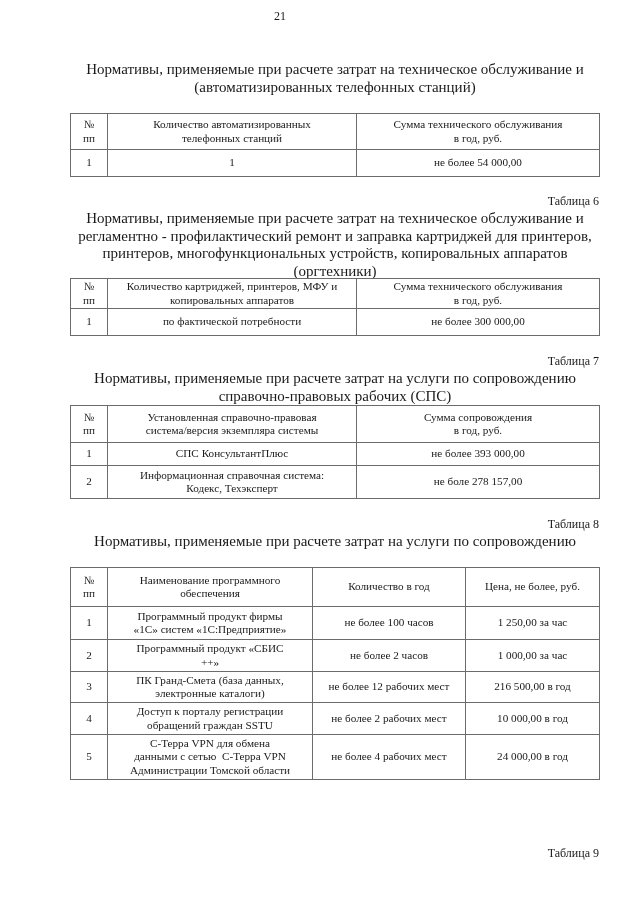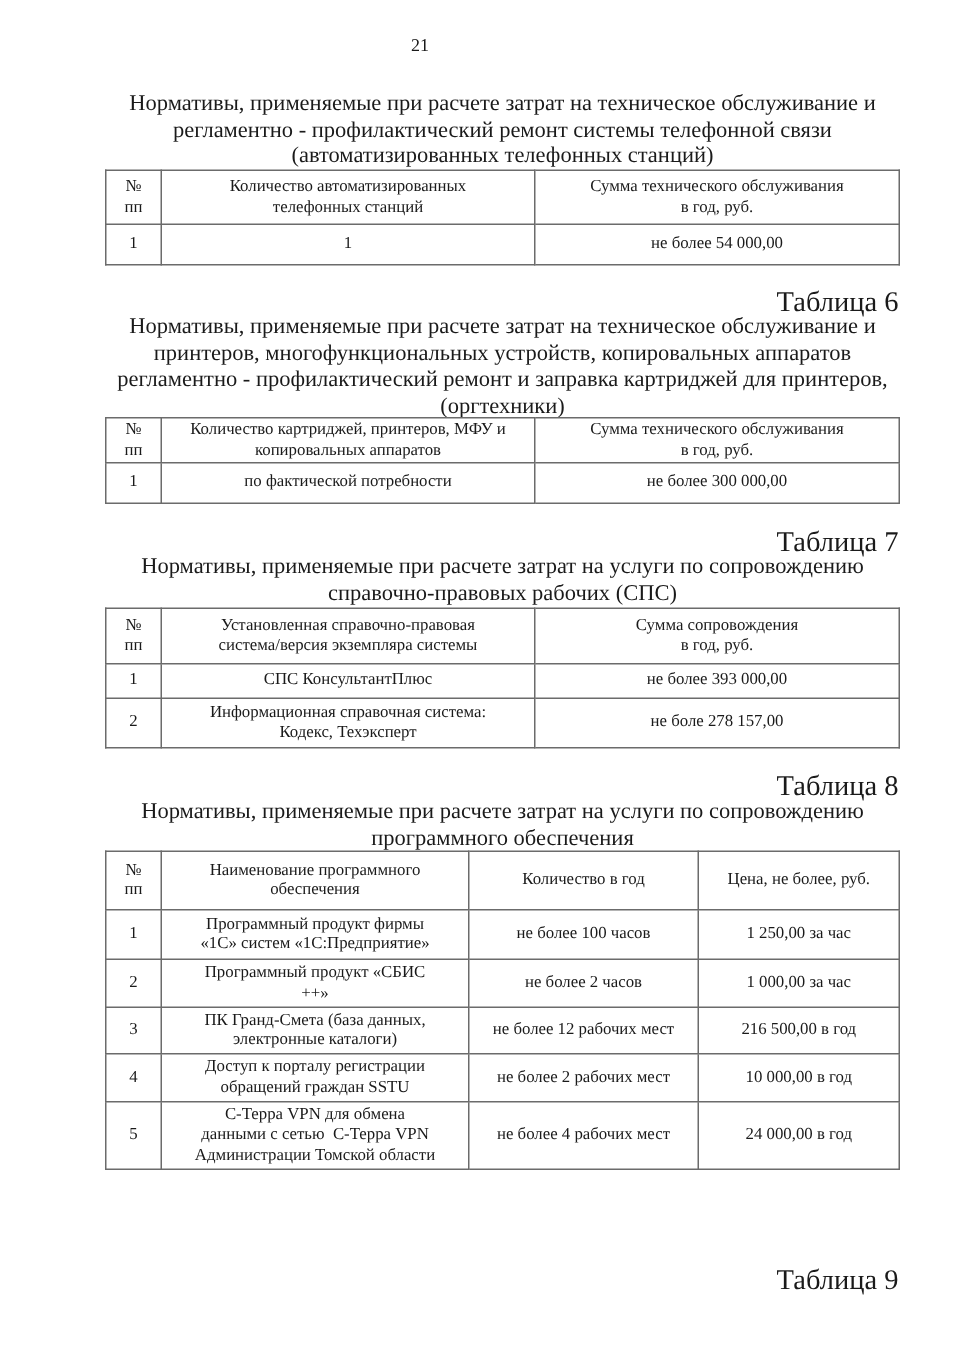--- a/index.html
+++ b/index.html
@@ -1,44 +1,43 @@
 <!DOCTYPE html>
 <html><head>
 <meta charset="utf-8">
 <style>
   html, body { margin: 0; padding: 0; background: #ffffff; }
   body {
     width: 640px; height: 905px; position: relative; overflow: hidden;
     font-family: "Liberation Serif", "DejaVu Serif", serif;
     color: #1a1a1a;
   }
-  .page-num { position: absolute; top: 23px; left: 0; width: 560px; text-align: center; font-size: 12px; }
+  .page-num { position: absolute; top: 9px; left: 0; width: 560px; text-align: center; font-size: 12px; }
   .caption {
     position: absolute; left: 70px; width: 530px; text-align: center;
     font-size: 15px; line-height: 17.5px;
   }
-  .table-label { position: absolute; right: 41px; font-size: 19px; line-height: 17px; }
+  .table-label { position: absolute; right: 41px; font-size: 12px; line-height: 17px; }
   table {
     position: absolute; left: 70px; width: 530px;
     border-collapse: collapse; font-size: 11.2px; line-height: 13.5px;
   }
   td {
     border: 1px solid #6b6b6b; text-align: center; vertical-align: middle;
     padding: 1px 3px;
   }
   td.num { width: 30px; }
 </style>
 </head>
 <body>
 
 <div class="page-num">21</div>
 
 <div class="caption" style="top:61px;">
   <div>Нормативы, применяемые при расчете затрат на техническое обслуживание и</div>
-  <div>регламентно - профилактический ремонт системы телефонной связи</div>
   <div>(автоматизированных телефонных станций)</div>
 </div>
 <table style="top:113px;">
   <tbody>
       <tr style="height:36px;">
     <td class="num">
           <div>№</div>
           <div>пп</div>
         </td>
     <td style="width:242px;">
@@ -54,22 +53,22 @@
     <td>1</td>
     <td>1</td>
     <td>не более 54 000,00</td>
   </tr>
 </tbody>
   </table>
 
 <div class="table-label" style="top:193px;">Таблица 6</div>
 <div class="caption" style="top:210px;">
   <div>Нормативы, применяемые при расчете затрат на техническое обслуживание и</div>
+  <div>регламентно - профилактический ремонт и заправка картриджей для принтеров,</div>
   <div>принтеров, многофункциональных устройств, копировальных аппаратов</div>
-  <div>регламентно - профилактический ремонт и заправка картриджей для принтеров,</div>
   <div>(оргтехники)</div>
 </div>
 <table style="top:278px;">
   <tbody>
       <tr style="height:30px;">
     <td class="num">
           <div>№</div>
           <div>пп</div>
         </td>
     <td style="width:242px;">
@@ -124,21 +123,20 @@
           <div>Кодекс, Техэксперт</div>
         </td>
     <td>не боле 278 157,00</td>
   </tr>
 </tbody>
   </table>
 
 <div class="table-label" style="top:516px;">Таблица 8</div>
 <div class="caption" style="top:533px;">
   <div>Нормативы, применяемые при расчете затрат на услуги по сопровождению</div>
-  <div>программного обеспечения</div>
 </div>
 <table style="top:567px;">
   <tbody>
       <tr style="height:39px;">
     <td class="num">
           <div>№</div>
           <div>пп</div>
         </td>
     <td style="width:198px;">
           <div>Наименование программного</div>

